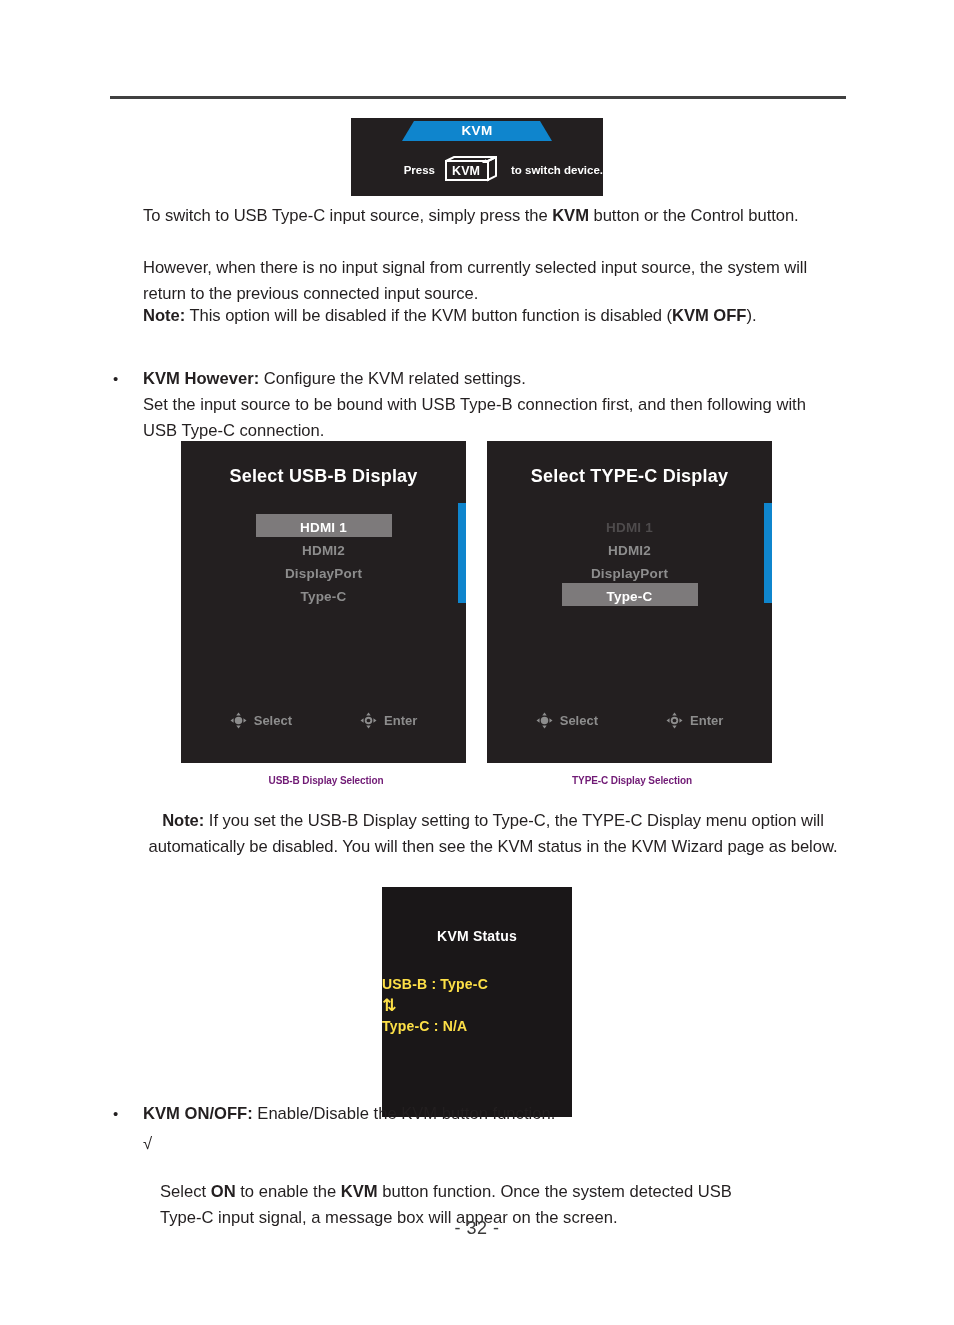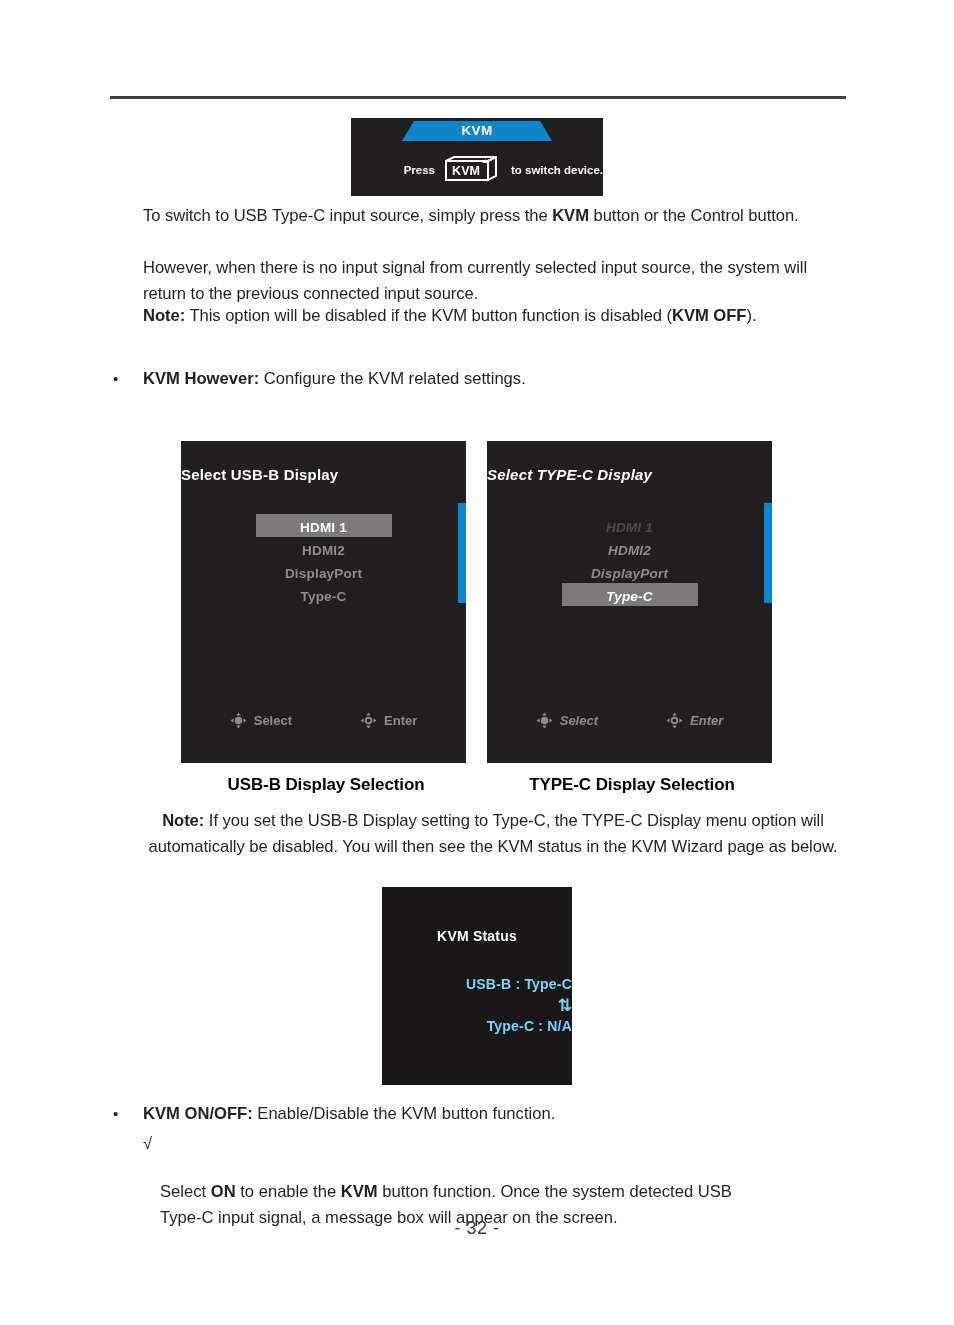--- a/index.html
+++ b/index.html
@@ -113,23 +113,23 @@
   .osd {
     position: absolute;
     background: #231f20;
     overflow: hidden;
   }
   .osd-title {
     position: absolute;
     left: 0;
     right: 0;
     top: 25px;
-    text-align: left;
+    text-align: center;
     color: #ffffff;
-    font-size: 15px;
+    font-size: 18px;
     font-weight: bold;
     letter-spacing: 0.2px;
   }
   .osd-list {
     position: absolute;
     left: 0;
     right: 0;
     top: 73px;
   }
   .osd-item {
@@ -168,52 +168,52 @@
   .osd-fitem {
     display: flex;
     align-items: center;
     gap: 7px;
   }
   .joy-icon { width: 17px; height: 17px; display: block; }
 
   
   .caption {
     position: absolute;
-    font-size: 17px;
-    font-weight: bold;
-    color: #000000;
+    font-size: 10px;
+    font-weight: bold;
+    color: #701a75;
     text-align: center;
     letter-spacing: -0.1px;
   }
 
   
   .status-box {
     position: absolute;
     left: 382px;
     top: 887px;
     width: 190px;
-    height: 198px;
+    height: 230px;
     background: #1a1718;
   }
   .status-title {
     position: absolute;
     left: 0; right: 0;
     top: 41px;
     text-align: center;
     color: #ffffff;
     font-size: 14px;
     font-weight: bold;
     letter-spacing: 0.2px;
   }
   .status-lines {
     position: absolute;
     left: 0; right: 0;
     top: 86px;
-    text-align: right;
-    color: #7dd3fc;
+    text-align: left;
+    color: #fde047;
     font-size: 14px;
     font-weight: bold;
     line-height: 22px;
     letter-spacing: 0.2px;
   }
   .status-arrow {
     font-size: 17px;
     line-height: 20px;
     font-family: "DejaVu Sans", sans-serif;
   }
@@ -265,20 +265,21 @@
 </div>
 
 <div class="para" style="left:143px; top:303px; width:700px;">
   <b>Note:</b><span> This option will be disabled if the KVM button function is disabled (</span><b>KVM OFF</b><span>).</span>
 </div>
 
 <div class="bullet-row" style="left:113px; top:366px; width:730px;">
   <span class="bullet-dot">•</span>
   <span class="bullet-body">
     <b>KVM However:</b><span> Configure the KVM related settings.</span><br>
+    <span>Set the input source to be bound with USB Type-B connection first, and then following with USB Type-C connection.</span>
   </span>
 </div>
 
 <div class="osd" style="left:181px; top:441px; width:285px; height:322px;">
   <div class="osd-title">Select USB-B Display</div>
   <div class="osd-list">
     <div class="osd-item selected">HDMI 1</div>
     <div class="osd-item normal">HDMI2</div>
     <div class="osd-item normal">DisplayPort</div>
     <div class="osd-item normal">Type-C</div>
@@ -302,21 +303,21 @@
         <path d="M10 0.6 L12.6 4.2 L7.4 4.2 Z" fill="#8d8d8d"></path>
         <path d="M10 19.4 L12.6 15.8 L7.4 15.8 Z" fill="#8d8d8d"></path>
         <path d="M0.6 10 L4.2 7.4 L4.2 12.6 Z" fill="#8d8d8d"></path>
         <path d="M19.4 10 L15.8 7.4 L15.8 12.6 Z" fill="#8d8d8d"></path>
       </svg>
       <span>Enter</span>
     </span>
   </div>
 </div>
 
-<div class="osd" style="left:487px; top:441px; width:285px; height:322px;font-style:italic;">
+<div class="osd" style="left:487px; top:441px; width:285px; height:322px;">
   <div class="osd-title">Select TYPE-C Display</div>
   <div class="osd-list">
     <div class="osd-item dim">HDMI 1</div>
     <div class="osd-item normal">HDMI2</div>
     <div class="osd-item normal">DisplayPort</div>
     <div class="osd-item selected">Type-C</div>
   </div>
   <div class="osd-scroll" style="top:62px; height:100px;"></div>
   <div class="osd-footer">
     <span class="osd-fitem">

